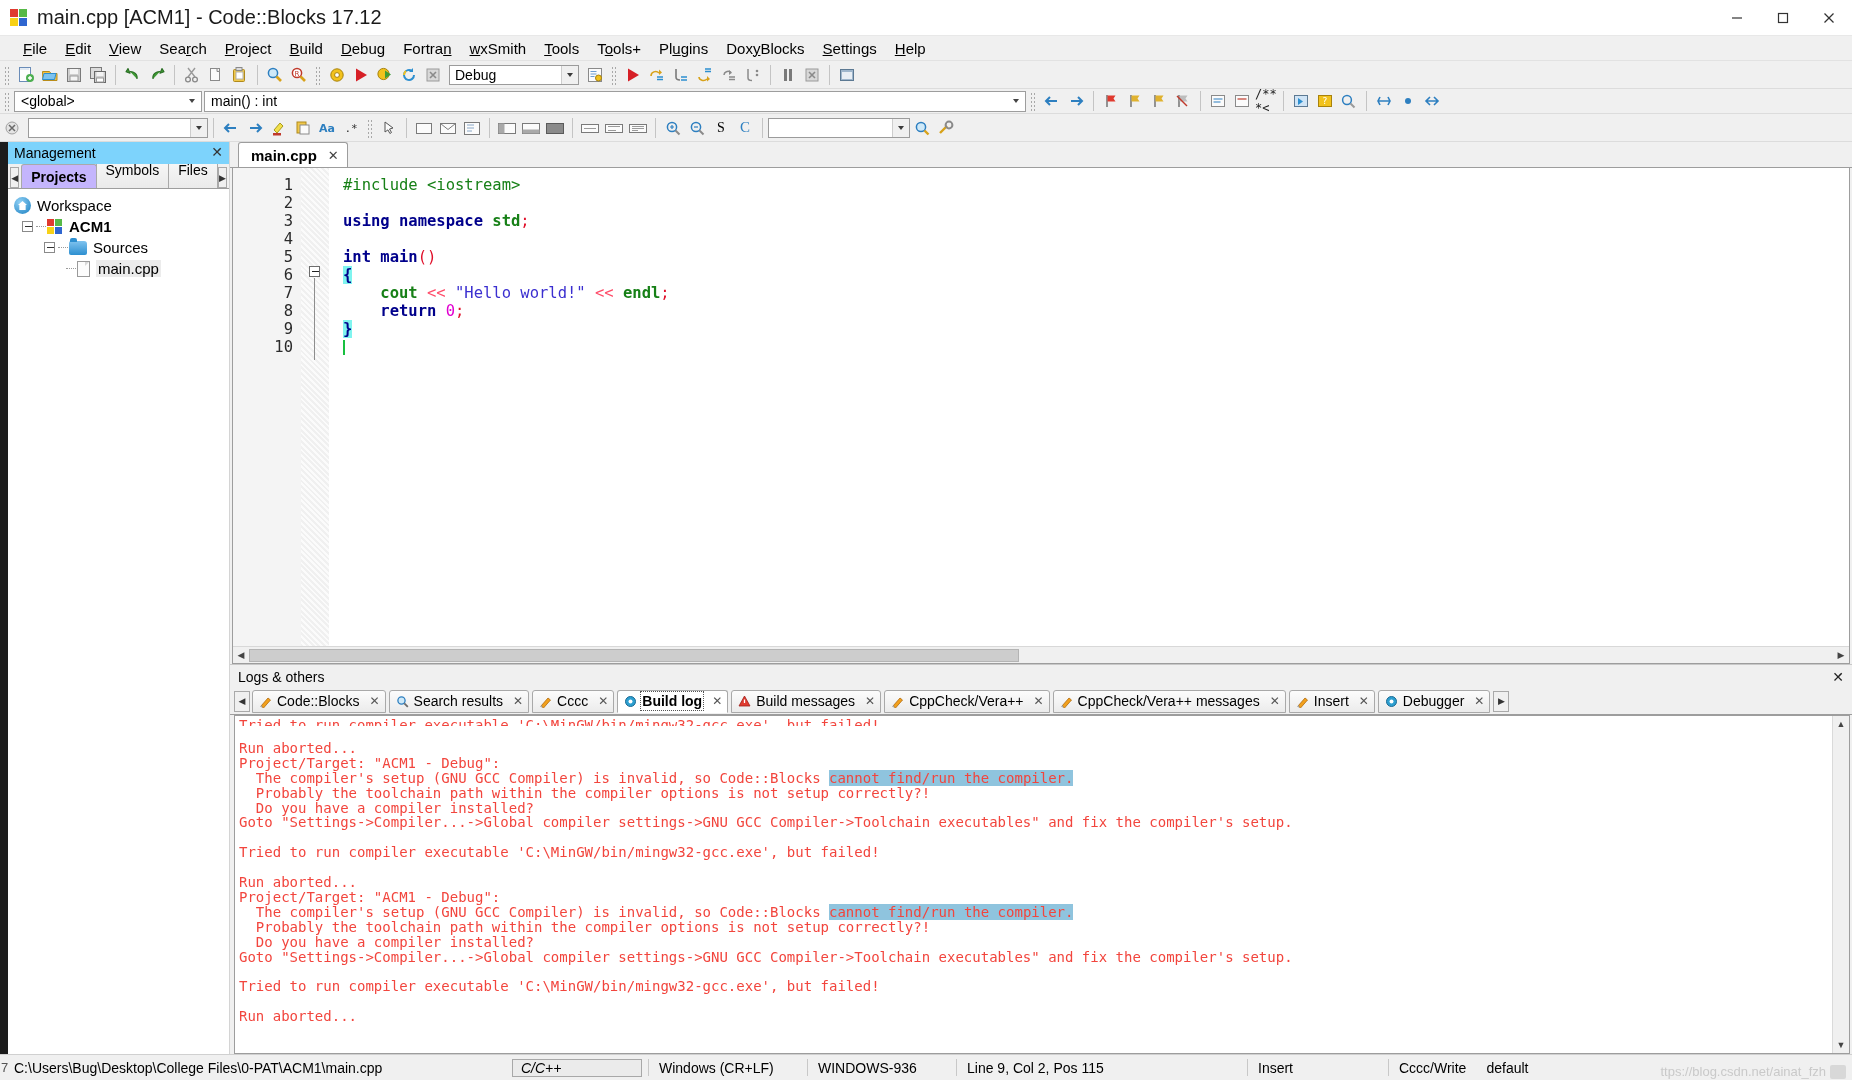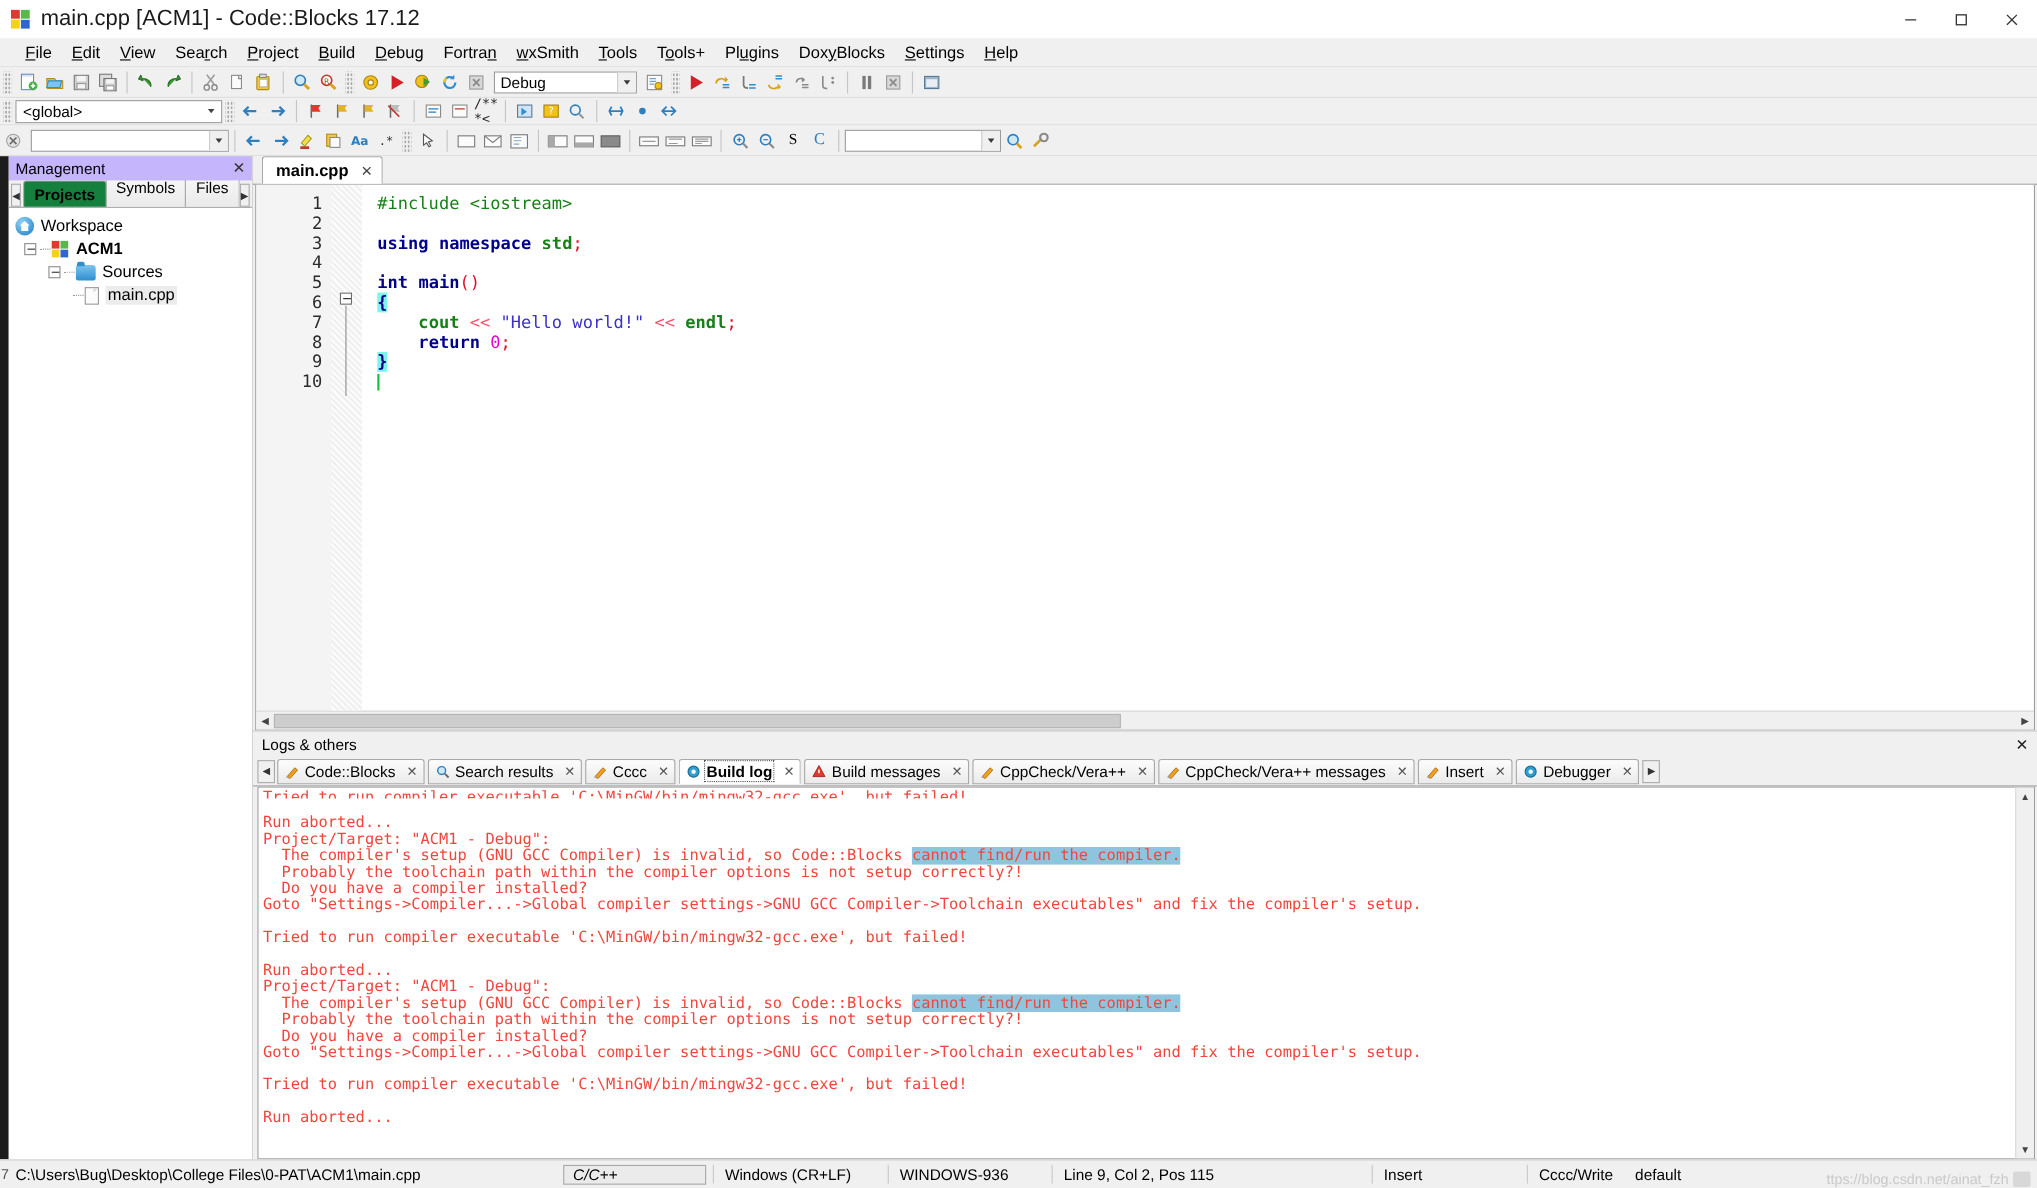--- a/index.html
+++ b/index.html
@@ -74,30 +74,30 @@
      border-top:4px solid #444; }
 
   
   .workarea { flex:1 1 auto; display:flex; min-height:0; background:#f0f0f0; }
   .leftstrip { width:8px; background:#1c1c1c; flex:0 0 8px; }
 
   
   .mgmt { width:222px; flex:0 0 222px; display:flex; flex-direction:column; background:#f0f0f0;
           border-right:1px solid #d4d4d4; }
   .mgmt-hdr { height:22px; display:flex; align-items:center; font-size:14px; padding-left:6px;
-     background:#c4b5fd; position:relative; }
+     background:#7dd3fc; position:relative; }
   .mgmt-hdr .x { position:absolute; right:6px; top:2px; font-size:14px; color:#333; }
   .mgmt-tabs { height:25px; display:flex; align-items:flex-end; background:#f0f0f0; padding-left:2px;
       border-bottom:1px solid #9d9d9d; }
   .tabarrow { width:16px; height:21px; display:flex; align-items:center; justify-content:center;
       background:#f0f0f0; border:1px solid #a9a9a9; font-size:9px; color:#333; margin-right:2px;}
   .mtab { height:37px; padding:0 9px; display:flex; align-items:center; font-size:14px;
       background:linear-gradient(#fbfbfb,#eaeaea); border:1px solid #a9a9a9; border-bottom:none;
       border-radius:3px 3px 0 0; margin-right:-1px; }
-  .mtab.active { background:#15803d; font-weight:bold; height:24px; position:relative; z-index:2; }
+  .mtab.active { background:#c4b5fd; font-weight:bold; height:24px; position:relative; z-index:2; }
   .tree { flex:1 1 auto; background:#fff; padding:6px 0 0 0; overflow:hidden; font-size:15px; }
   .trow { display:flex; align-items:center; height:21px; white-space:nowrap; }
   .expander { width:11px; height:11px; border:1px solid #8a8a8a; background:#fff; position:relative;
       flex:0 0 11px; margin-right:3px; }
   .expander:after { content:""; position:absolute; left:2px; top:4px; width:7px; height:1px; background:#333; }
   .dotline { width:10px; border-top:1px dotted #9a9a9a; flex:0 0 10px; margin-right:1px; }
   .ic-ws { width:17px; height:17px; border-radius:50%; background:radial-gradient(circle at 35% 30%,#8fd0f5,#1a7fc1);
       margin-right:6px; flex:0 0 17px; position:relative; }
   .ic-ws:after { content:""; position:absolute; left:4px; top:4px; width:9px; height:9px;
       background:#fff; clip-path:polygon(50% 0,100% 45%,85% 45%,85% 100%,15% 100%,15% 45%,0 45%); }
@@ -448,20 +448,24 @@
           <rect x="2.5" y="3.5" width="13" height="11" fill="#9fb6cc" stroke="#5c7993"></rect>
           <rect x="4" y="6" width="10" height="7" fill="#e8eef4"></rect>
         </svg>
     </div>
   </div>
 
   <div class="scopebar">
     <div class="grip"></div>
     <div class="scope-box" style="width:188px;">
       <span>&lt;global&gt;</span>
+      <span class="cap"></span>
+    </div>
+    <div class="scope-box" style="width:822px; margin-left:2px;">
+      <span>main() : int</span>
       <span class="cap"></span>
     </div>
     <div class="grip"></div>
     <div class="tbtn">
       <svg width="18" height="16">
           <path d="M14 8H4M7 4L3 8l4 4" fill="none" stroke="#2d7fc0" stroke-width="2"></path>
         </svg>
     </div>
     <div class="tbtn">
       <svg width="18" height="16">

